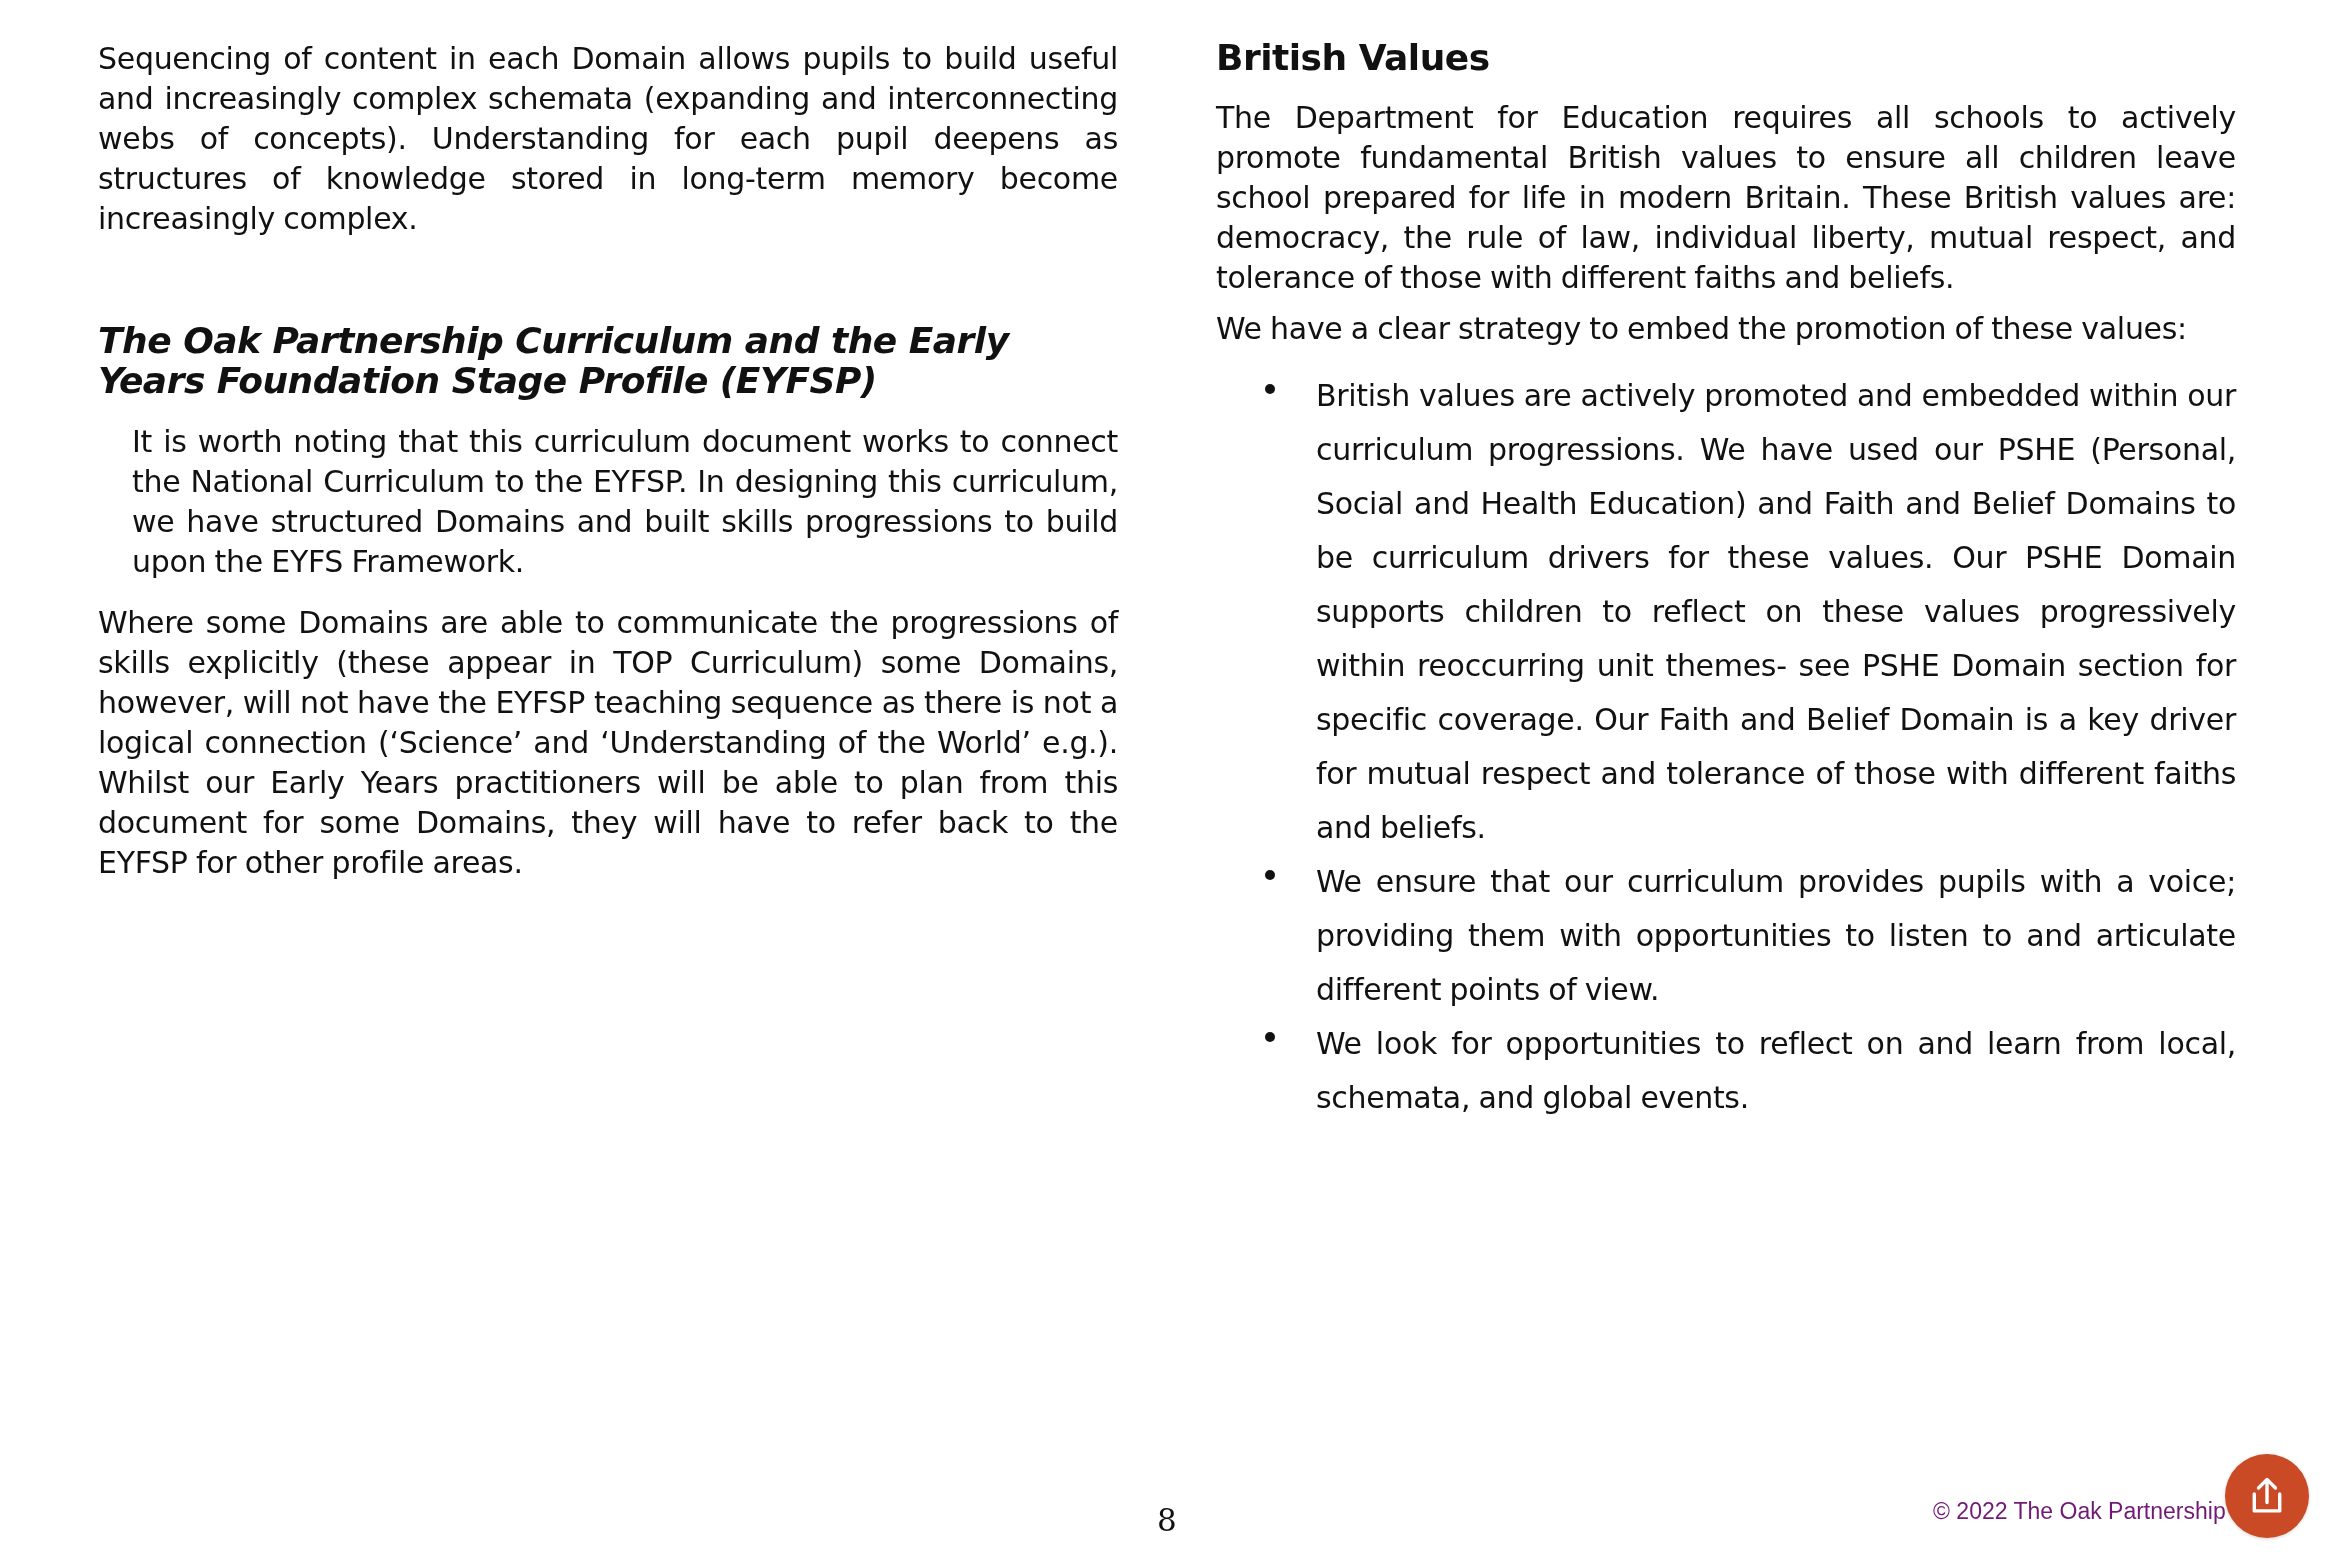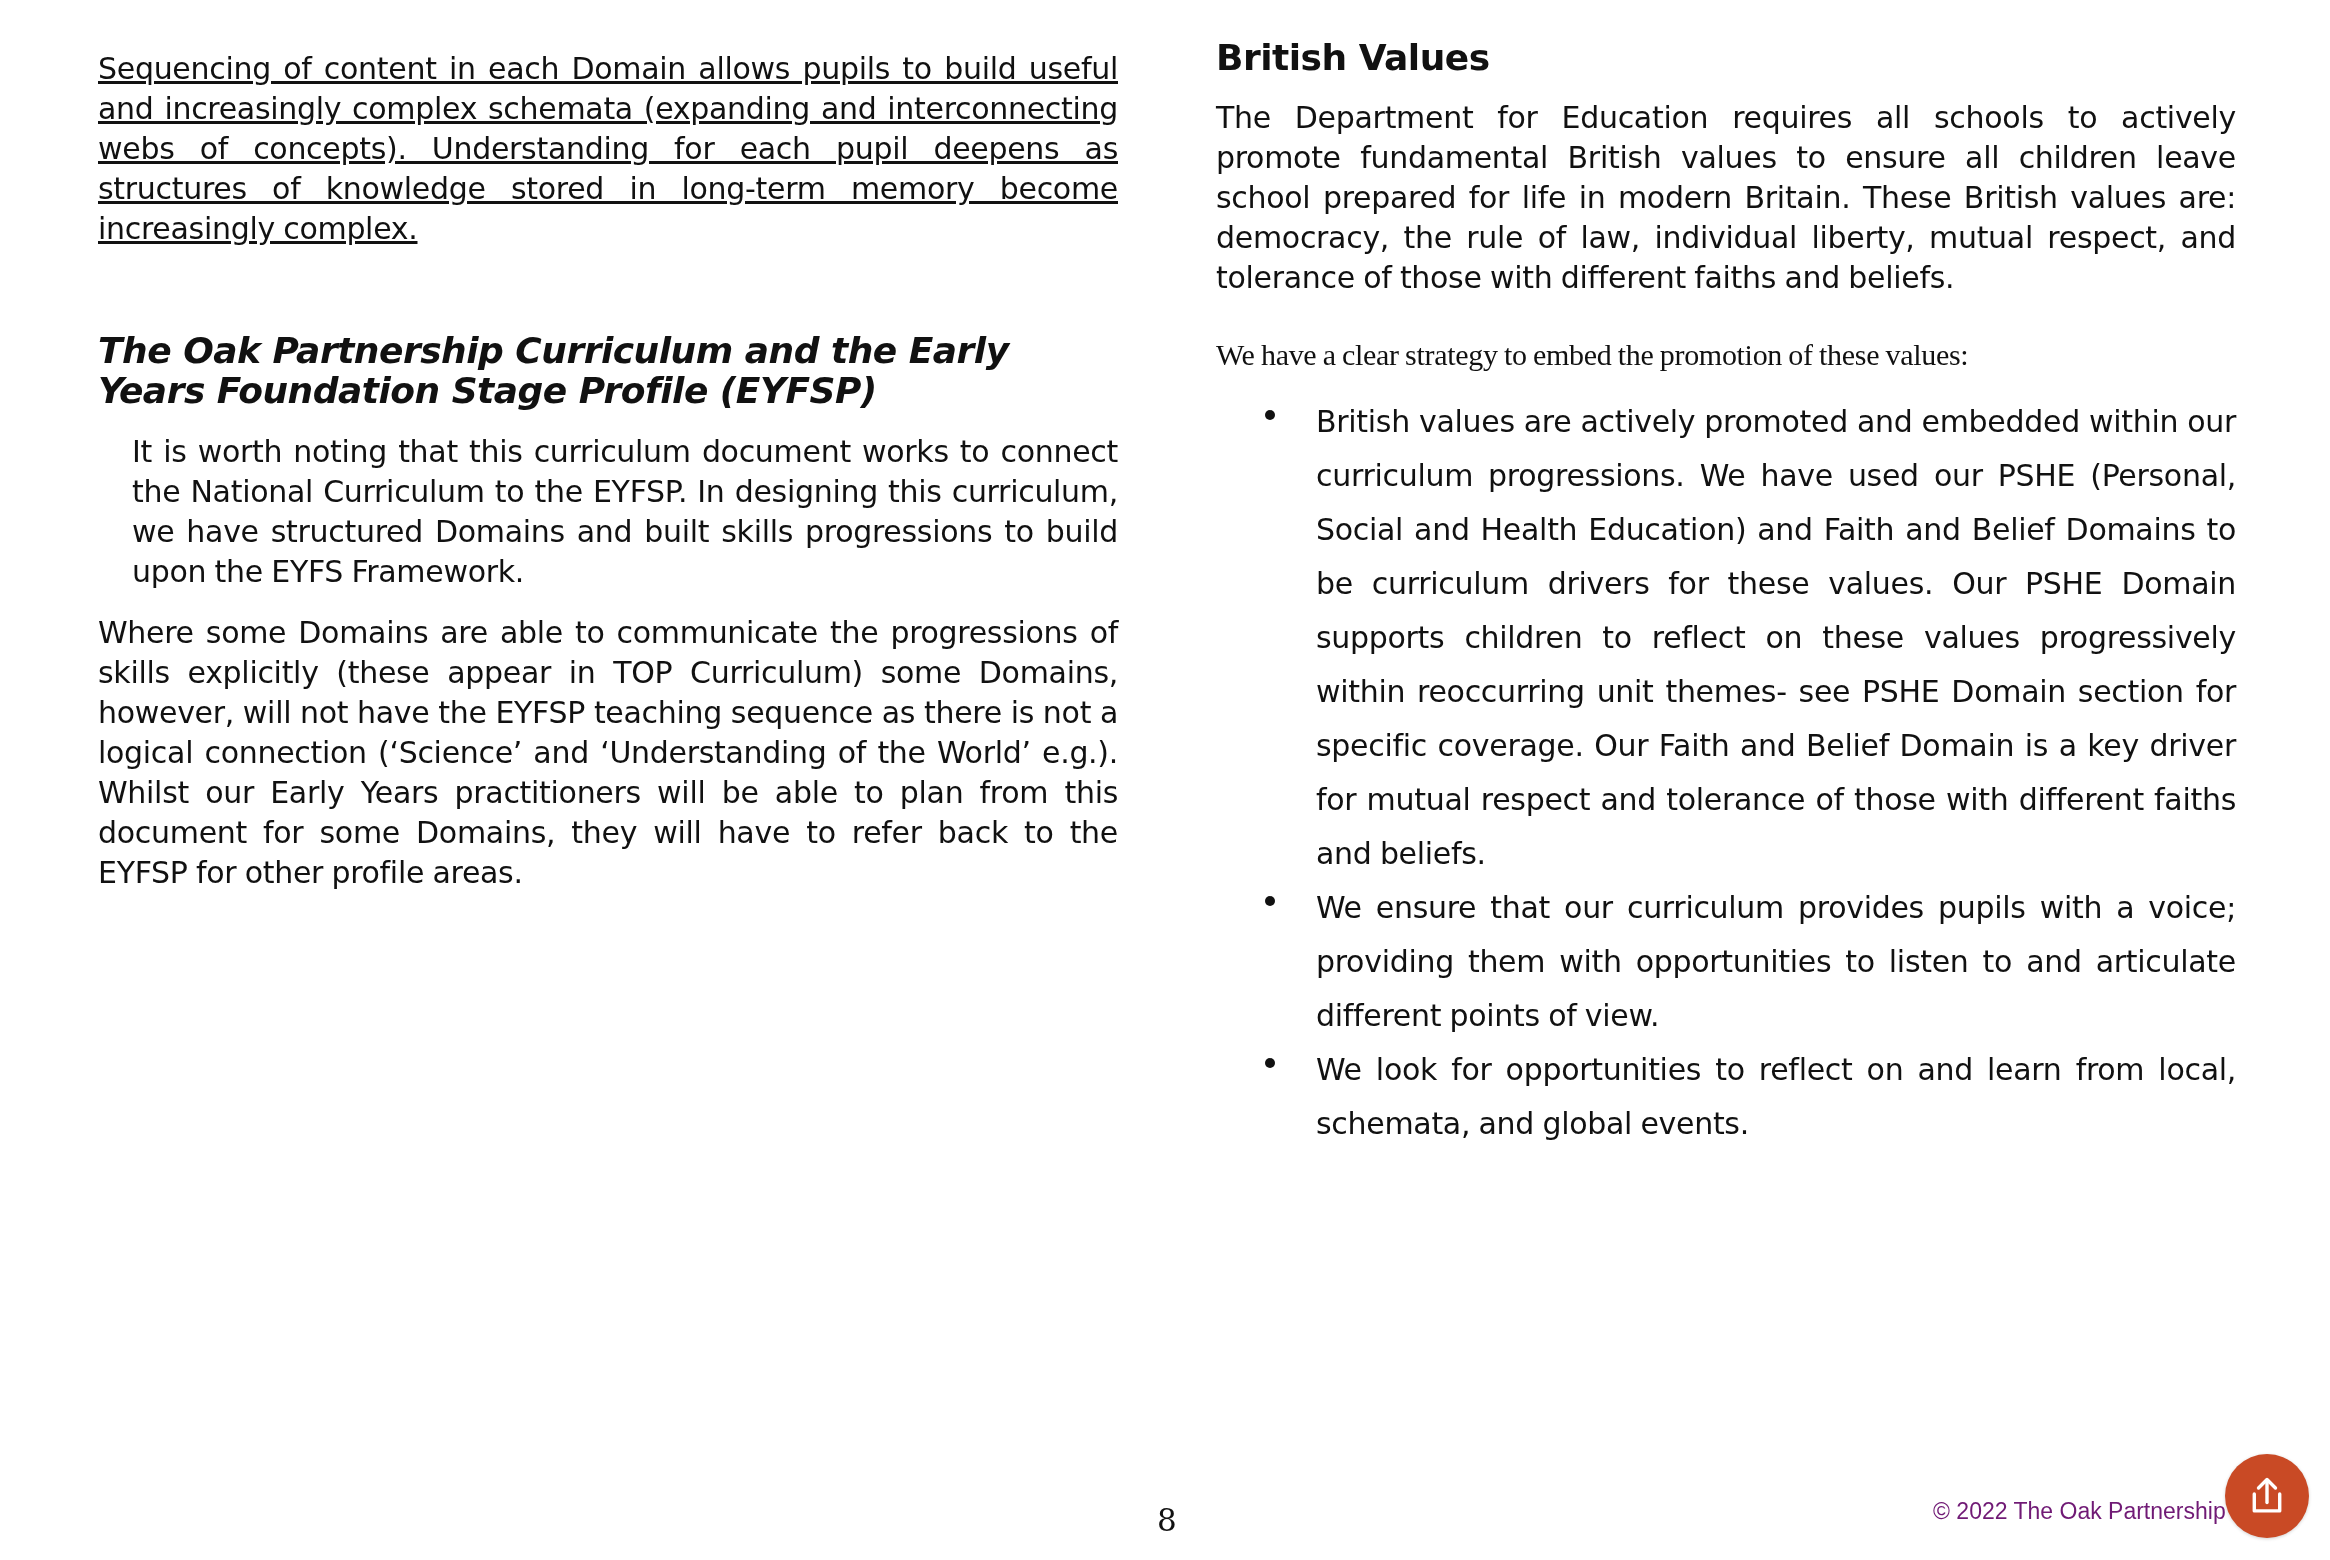--- a/index.html
+++ b/index.html
@@ -32,28 +32,28 @@
       word-spacing: -0.9px;
     }
     h2.heading {
       margin: 0;
       font-size: 36px;
       line-height: 40px;
       font-weight: bold;
       letter-spacing: -0.5px;
     }
 
-    #p-intro { margin-top: 15px; text-decoration: underline; }
+    #p-intro { margin-top: 5px; }
     #h-eyfsp { margin-top: 82px; font-style: italic; }
     #p-eyfsp-1 { margin-top: 21.3px; margin-left: 34px; }
     #p-eyfsp-2 { margin-top: 20.5px; }
 
     #h-british { margin-top: 4.3px; }
     #p-british-1 { margin-top: 19.6px; }
-    #p-british-2 { margin-top: 37px; font-family: Liberation Serif, serif; }
+    #p-british-2 { margin-top: 11px; }
 
     ul.values-list {
       list-style: none;
       margin: 20.5px 0 0 0;
       padding: 0;
     }
     ul.values-list li {
       position: relative;
       padding-left: 100px;
       font-size: 30px;

